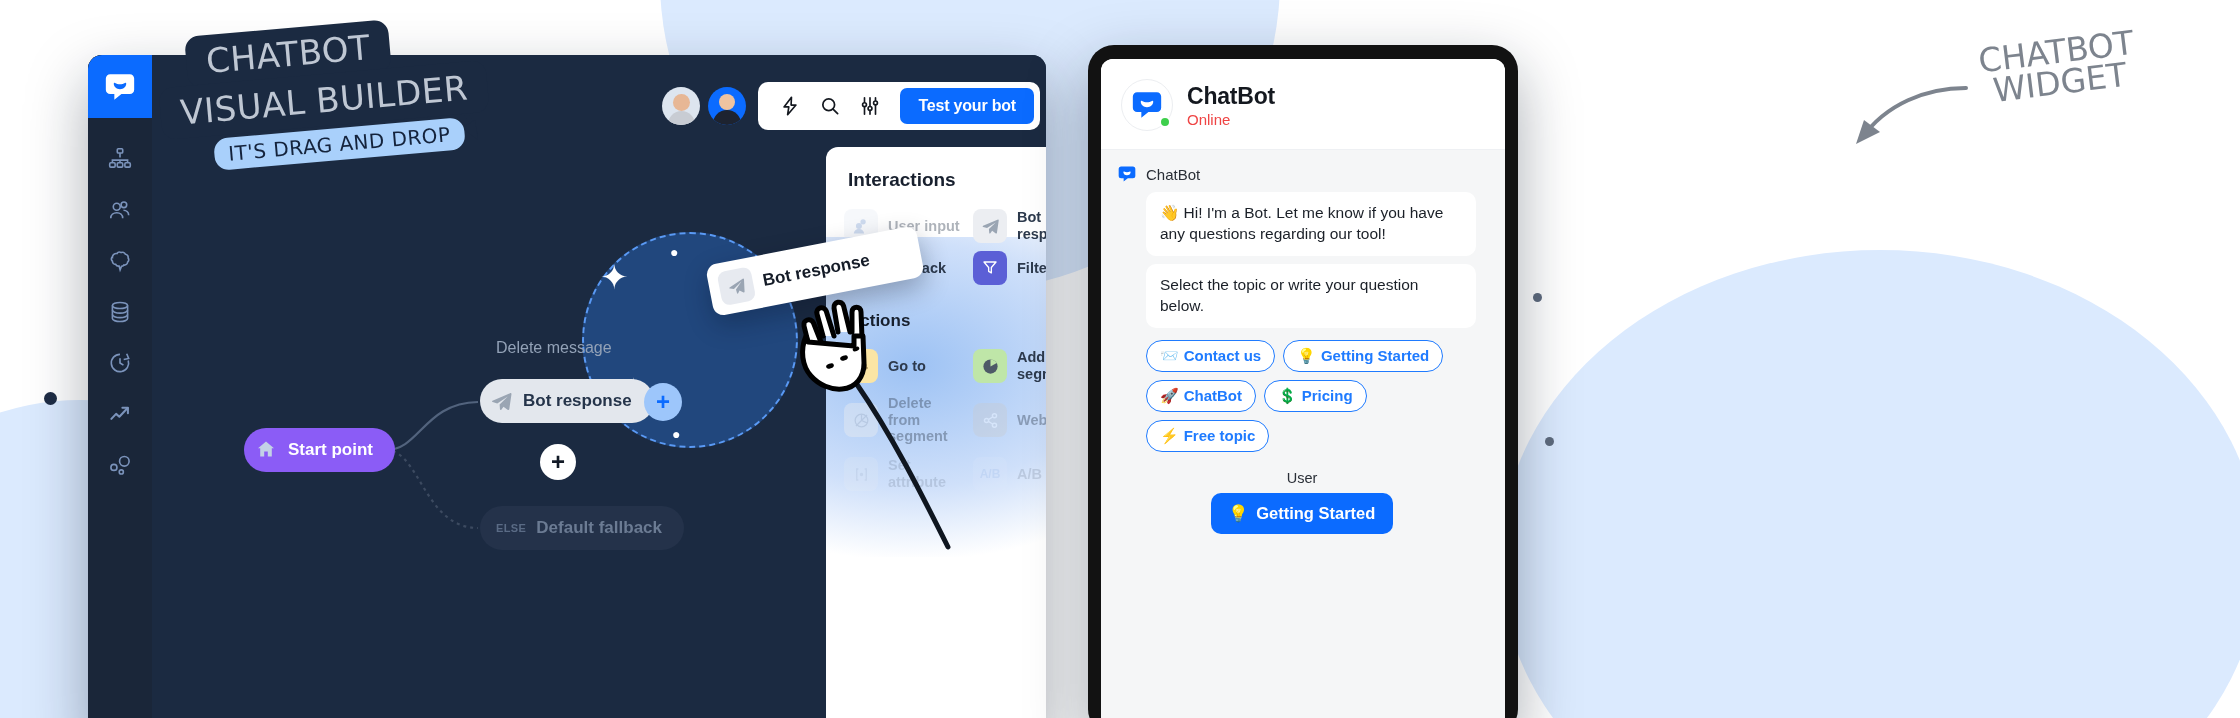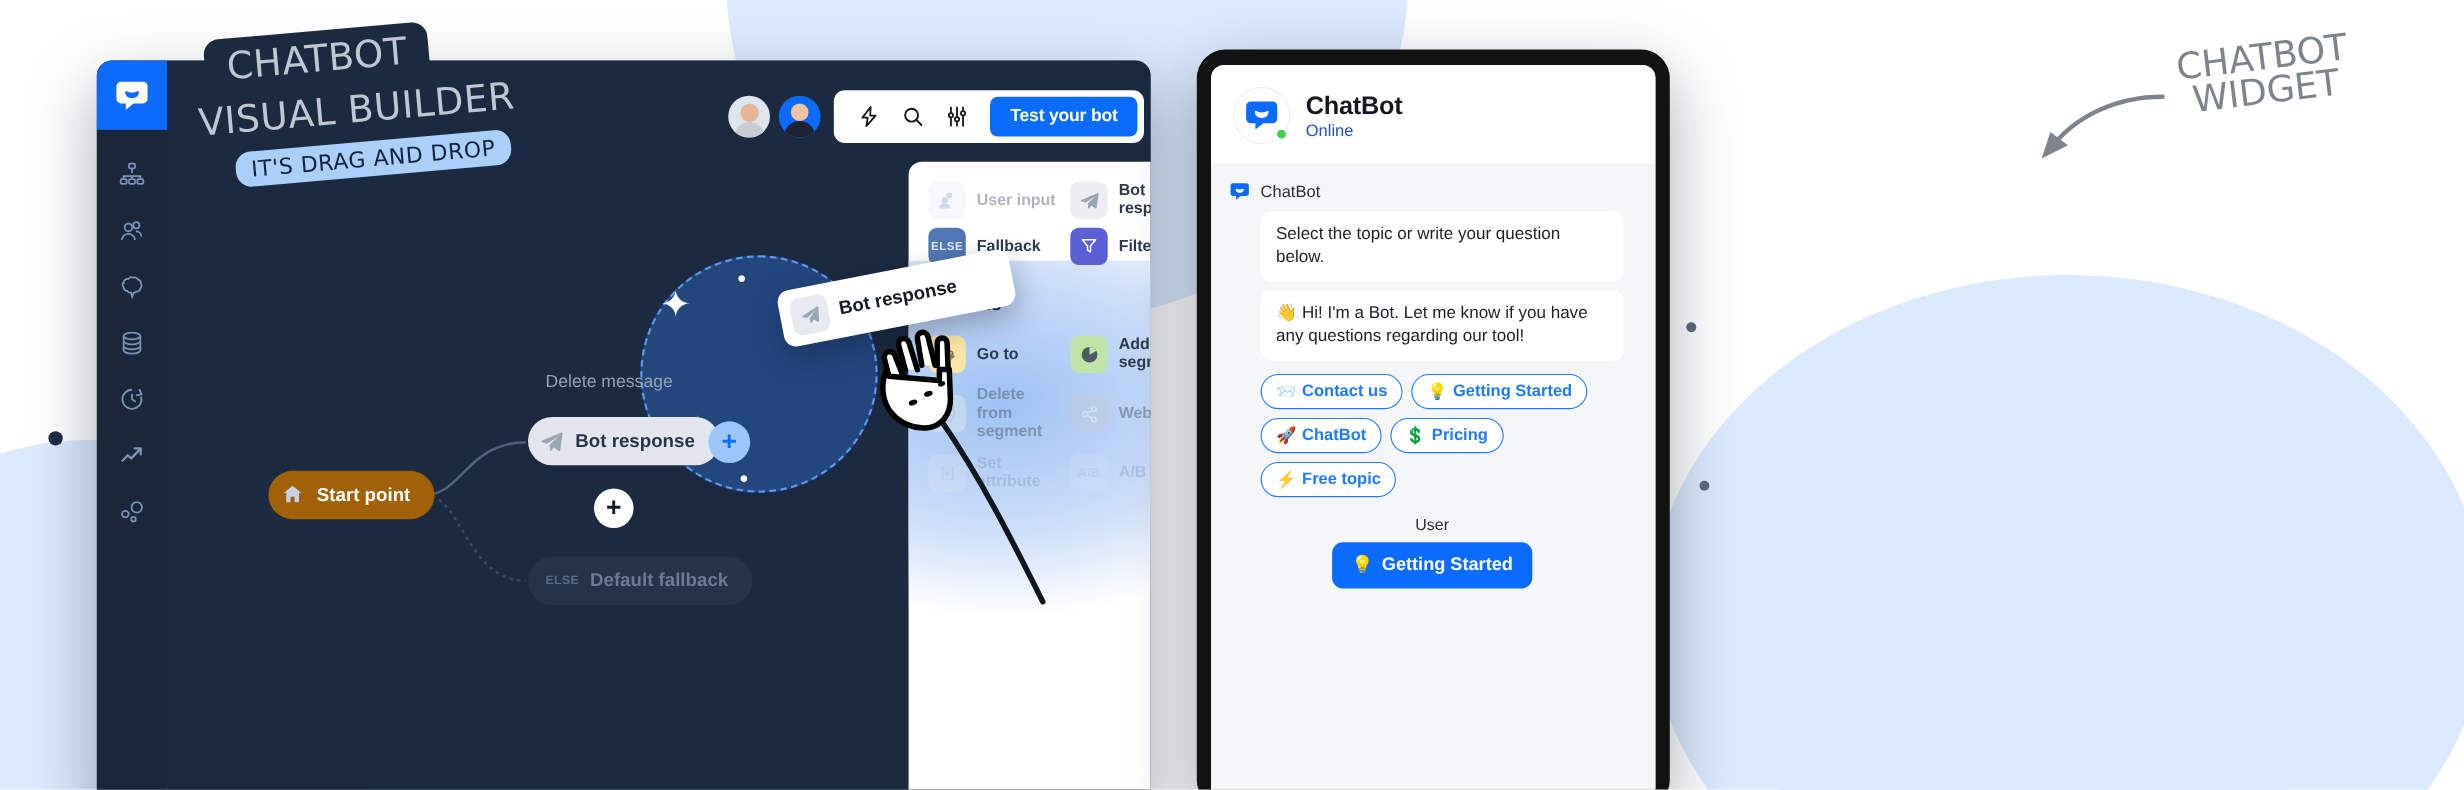--- a/index.html
+++ b/index.html
@@ -77,21 +77,21 @@
     height:36px; padding:0 18px; font-size:16px; font-weight:700;
     font-family:"Liberation Sans", sans-serif; cursor:pointer; margin-left:8px;
     letter-spacing:-.2px;
   }
 
   
   .node {
     position:absolute; display:flex; align-items:center; gap:10px;
     border-radius:24px; height:44px; padding:0 22px 0 10px; font-size:17px; font-weight:700;
   }
-  .node-start { background:#a16207; color:#fff; left:92px; top:373px; }
+  .node-start { background:#8b5cf6; color:#fff; left:92px; top:373px; }
   .node-bot   { background:#e3e7ed; color:#25344a; left:328px; top:324px; }
   .node-fb    { background:#24324a; color:#6b7b93; left:328px; top:451px; padding-left:16px; font-weight:700;}
   .node-label {
     position:absolute; left:344px; top:284px; color:#93a2b7; font-size:16px; font-weight:400;
   }
   .else-chip {
     font-size:11px; font-weight:700; color:#5a6b85; letter-spacing:.4px;
   }
   .plus-round {
     position:absolute; width:36px; height:36px; border-radius:50%;
@@ -186,21 +186,21 @@
   }
   .w-ava {
     width:52px; height:52px; border-radius:50%; border:1px solid #eceef1;
     display:flex; align-items:center; justify-content:center; position:relative;
   }
   .w-online {
     position:absolute; right:1px; bottom:2px; width:12px; height:12px;
     border-radius:50%; background:#3ecf4c; border:2px solid #fff;
   }
   .w-name { font-size:23px; font-weight:700; color:#14181f; letter-spacing:-.2px; }
-  .w-status { font-size:15px; color:#1d4ed8; margin-top:1px; }
+  .w-status { font-size:15px; color:#ef4444; margin-top:1px; }
   .w-body { background:#f5f6f7; padding:14px 16px 0 16px; height:100%; }
   .w-sender { display:flex; align-items:center; gap:9px; margin-bottom:8px; }
   .w-sender-name { font-size:15px; color:#2a2f37; }
   .bubble {
     background:#fff; border-radius:10px; padding:11px 14px; font-size:15.5px;
     color:#1b2028; line-height:1.35; margin-left:29px; margin-bottom:8px;
     max-width:330px;
   }
   .chips { display:flex; flex-wrap:wrap; gap:8px; margin-left:29px; margin-top:12px; }
   .chip {
@@ -365,20 +365,24 @@
       <div class="plus-blue">+</div>
 
       <div class="node node-fb">
         <span class="else-chip">ELSE</span>
         <span>Default fallback</span>
       </div>
 
       <div class="panel">
         <div class="panel-wash"></div>
         <div class="panel-inner">
+          <div class="panel-head">
+            <div class="panel-title">Interactions</div>
+
+          </div>
 
           <div class="grid2">
             <div class="cell dim">
               <div class="tile" style="background:#e9eef6;">
                 <svg width="20" height="20" viewBox="0 0 24 24" fill="#7e9fd4">
                     <circle cx="14.5" cy="7" r="3.2"></circle>
                     <circle cx="9.5" cy="12" r="3.6"></circle>
                     <path d="M3.4 21c0-3.2 2.7-5.4 6.1-5.4s6.1 2.2 6.1 5.4z"></path>
                   </svg>
               </div>
@@ -523,22 +527,22 @@
 
       <div class="w-body">
         <div class="w-sender">
           <svg width="20" height="20" viewBox="0 0 24 24">
               <path fill="#0b6bff" d="M5 3h14a3 3 0 0 1 3 3v8a3 3 0 0 1-3 3h-6l-5 4v-4H5a3 3 0 0 1-3-3V6a3 3 0 0 1 3-3z"></path>
               <path fill="#fff" d="M7.6 9.6c0 2.3 1.9 4 4.4 4s4.4-1.7 4.4-4c0-.5-.5-.8-.9-.5-1 .6-2.2.9-3.5.9s-2.5-.3-3.5-.9c-.4-.3-.9 0-.9.5z"></path>
             </svg>
           <span class="w-sender-name">ChatBot</span>
         </div>
 
+        <div class="bubble">👋 Hi! I'm a Bot. Let me know if you have any questions regarding our tool!</div>
         <div class="bubble">Select the topic or write your question below.</div>
-        <div class="bubble">👋 Hi! I'm a Bot. Let me know if you have any questions regarding our tool!</div>
 
         <div class="chips">
           <div class="chip">
             <span>📨</span>
             <span>Contact us</span>
           </div>
           <div class="chip">
             <span>💡</span>
             <span>Getting Started</span>
           </div>

